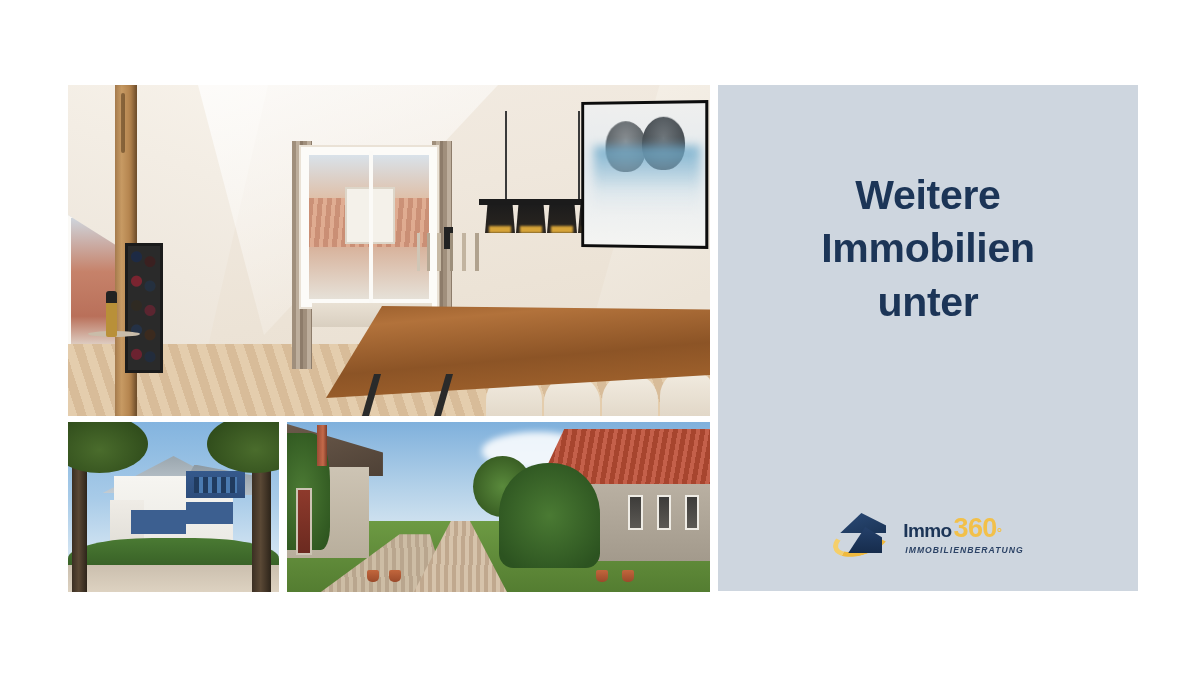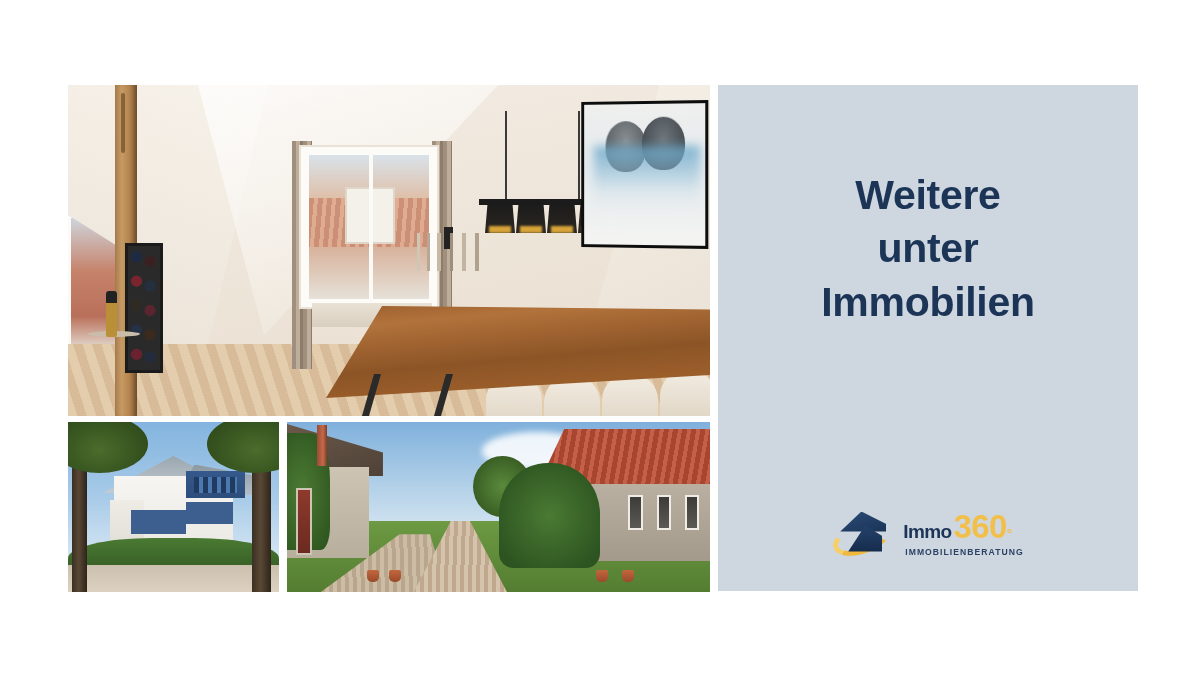--- a/index.html
+++ b/index.html
@@ -375,27 +375,27 @@
   }
   .house-mark{
     position:absolute; left:16px; top:18px; width:34px; height:26px;
     background:linear-gradient(180deg,#24406a,#162c4c);
     clip-path: polygon(50% 0,100% 40%,100% 100%,0 100%);
   }
   #logo-text{ position:relative; padding-top:2px; }
   #logo-wordmark{ display:flex; align-items:baseline; }
   .lg-immo{ font-size:19px; font-weight:bold; color:#1c3557; letter-spacing:-.6px; }
   .lg-360{
-    font-size:33px; font-weight:bold; color:#f2c04a; letter-spacing:-.6px;
+    font-size:27px; font-weight:bold; color:#f2c04a; letter-spacing:-.6px;
     margin-left:2px;
   }
   .lg-deg{ font-size:13px; font-weight:bold; color:#f2c04a; vertical-align:super; }
   #logo-sub{
     font-size:8.6px; font-weight:bold; color:#2b4265; letter-spacing:1.05px;
-    margin-top:1px; margin-left:2px;
+    margin-top:1px; margin-left:2px;font-style:italic;
   }
 </style>
 </head>
 <body>
 
 <div id="stage">
 
   <div class="photo" id="photo-interior">
     <div class="room-wall"></div>
     <div class="ceil-left"></div>
@@ -491,22 +491,22 @@
     <div class="pot" style="left:19%"></div>
     <div class="pot" style="left:24%"></div>
     <div class="pot" style="right:24%"></div>
     <div class="pot" style="right:18%"></div>
   </div>
 
   <div id="info-panel">
 
     <div id="headline">
       <div>Weitere</div>
+      <div>Immobilien</div>
       <div>unter</div>
-      <div>Immobilien</div>
     </div>
 
 
     <div id="brand-logo">
       <div id="logo-mark">
         <div class="swoosh"></div>
         <div class="roof-mark"></div>
         <div class="house-mark"></div>
       </div>
       <div id="logo-text">

